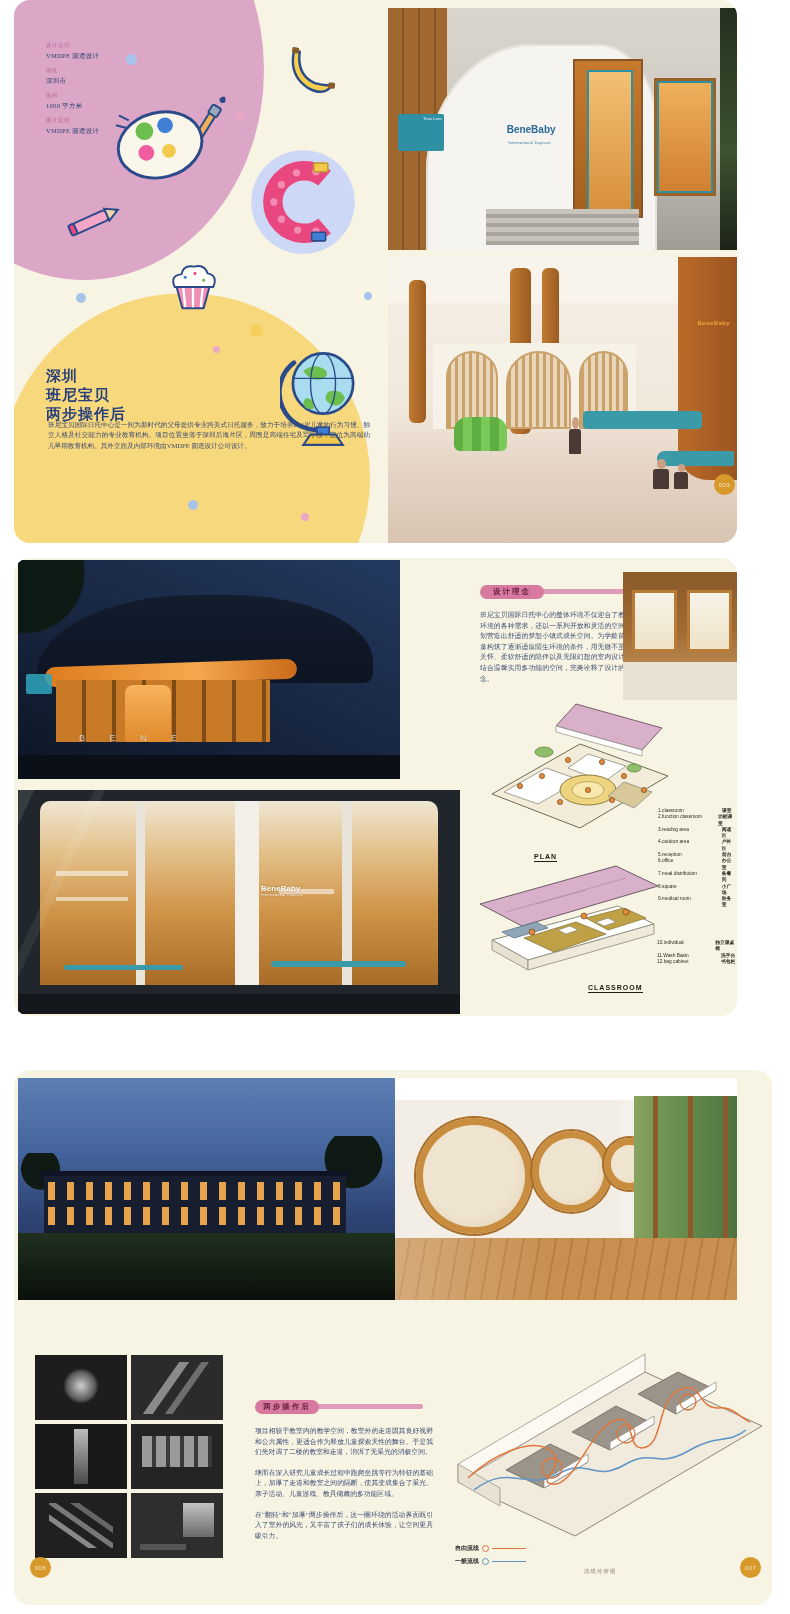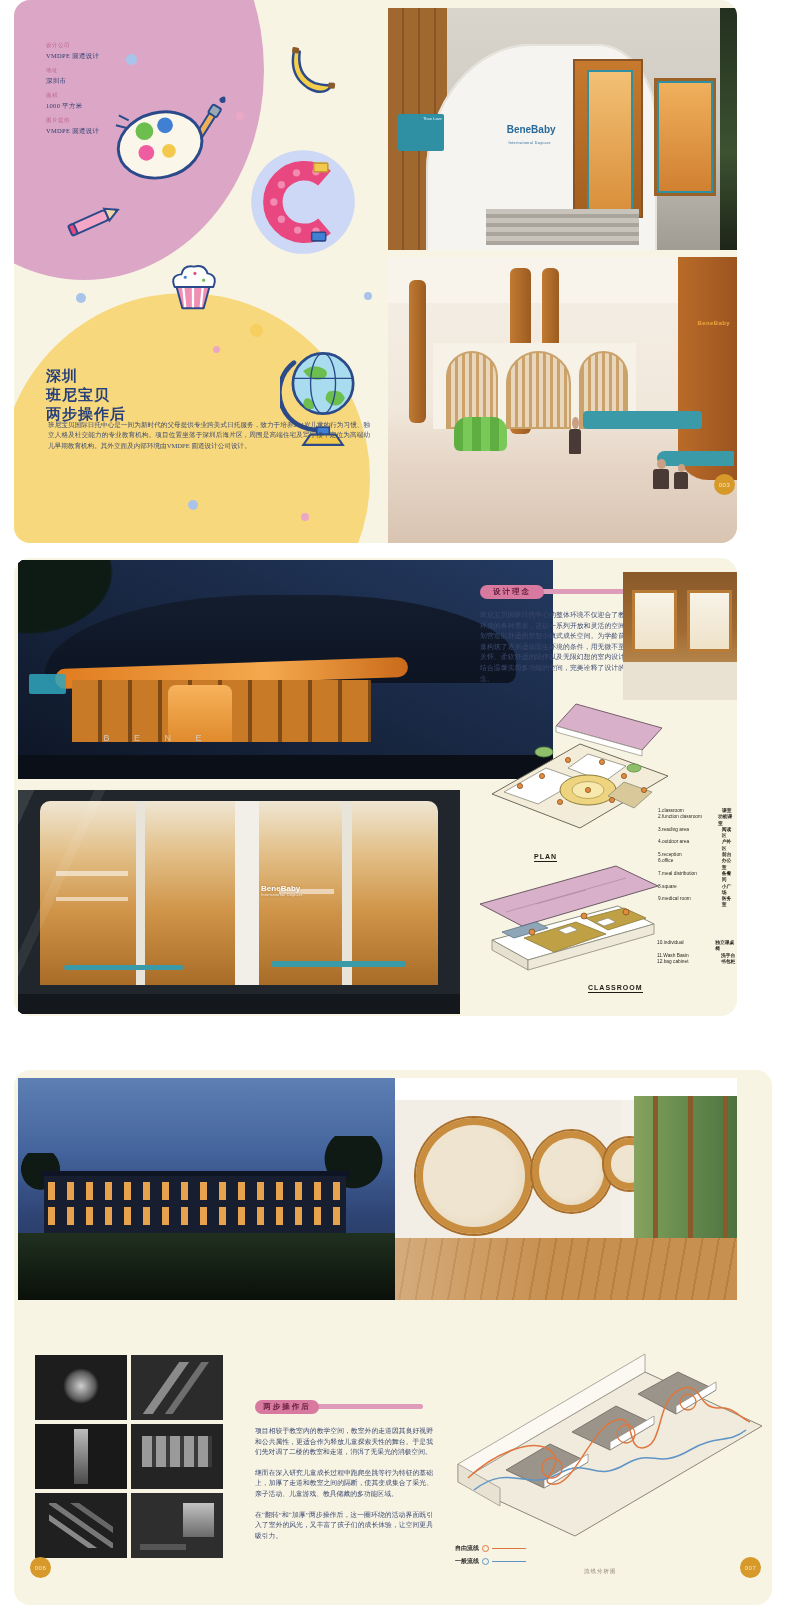--- a/index.html
+++ b/index.html
@@ -49,21 +49,21 @@
   .arch{position:absolute;bottom:0;height:86%;background:repeating-linear-gradient(90deg,#caa26a 0 3px,#e8d7bd 3px 7px);border-radius:40px 40px 0 0;border:2px solid #caa26a;}
   .tealband{position:absolute;background:#3a9aa8;border-radius:4px;}
   .tunnel{position:absolute;left:19%;top:56%;width:15%;height:12%;background:repeating-linear-gradient(90deg,#5fae42 0 9px,#79c858 9px 18px);border-radius:14px 14px 6px 6px;}
   .kid{position:absolute;background:#4a3a35;border-radius:3px 3px 1px 1px;}
   .kid::before{content:"";position:absolute;left:25%;top:-46%;width:55%;height:48%;border-radius:50%;background:#caa084;}
   .wallsign{position:absolute;right:2%;top:22%;color:#eda93f;font-weight:bold;font-size:6px;letter-spacing:.4px;}
   .page-dot{position:absolute;width:21px;height:21px;border-radius:50%;background:#d6992a;color:#f7e9c4;
             display:flex;align-items:center;justify-content:center;font-size:6px;letter-spacing:.5px;}
 
   
-  .p-night{left:4px;top:2px;width:535px;height:219px;background:linear-gradient(205deg,#243a61 0%,#1a2a47 42%,#0d1524 100%);}
+  .p-night{left:4px;top:2px;width:382px;height:219px;background:linear-gradient(205deg,#243a61 0%,#1a2a47 42%,#0d1524 100%);}
   .n-build{position:absolute;left:5%;top:16%;width:88%;height:40%;background:linear-gradient(180deg,#131d2e,#0d1422);border-radius:50% 45% 10px 10px / 95% 80% 10px 10px;}
   .n-band{position:absolute;left:7%;top:47%;width:66%;height:9%;background:linear-gradient(90deg,#e07b1f,#f5a94e 60%,#c96a1a);border-radius:40px;transform:rotate(-2deg);}
   .n-glass{position:absolute;left:10%;top:55%;width:56%;height:28%;background:repeating-linear-gradient(90deg,#c97a26 0 26px,#7e4a16 26px 30px);}
   .n-door{position:absolute;left:28%;top:57%;width:12%;height:26%;background:linear-gradient(180deg,#f7b35c,#e08a2c);border-radius:8px 8px 0 0;}
   .n-ground{position:absolute;left:0;bottom:0;width:100%;height:11%;background:#0a0f18;}
   .n-letters{position:absolute;left:16%;top:79%;color:#cdd5da;font-size:9px;letter-spacing:11px;opacity:.85;}
   .n-sign{position:absolute;left:2%;top:52%;width:7%;height:9%;background:#2fa6bd;opacity:.85;border-radius:2px;}
   .n-tree{position:absolute;left:-6%;top:-8%;width:26%;height:46%;background:radial-gradient(ellipse at 30% 30%,#0e1a14 60%,transparent 62%);}
 
   .p-store{left:4px;top:232px;width:442px;height:224px;background:#20262b;}

